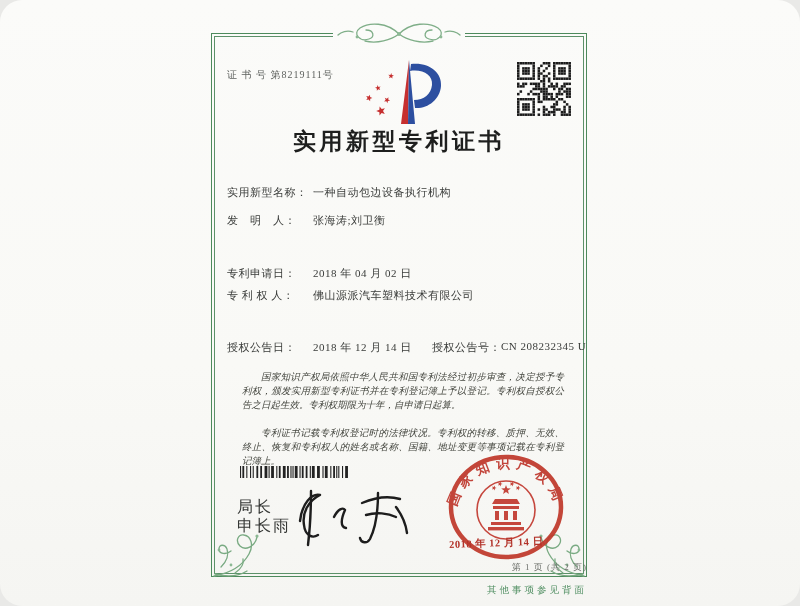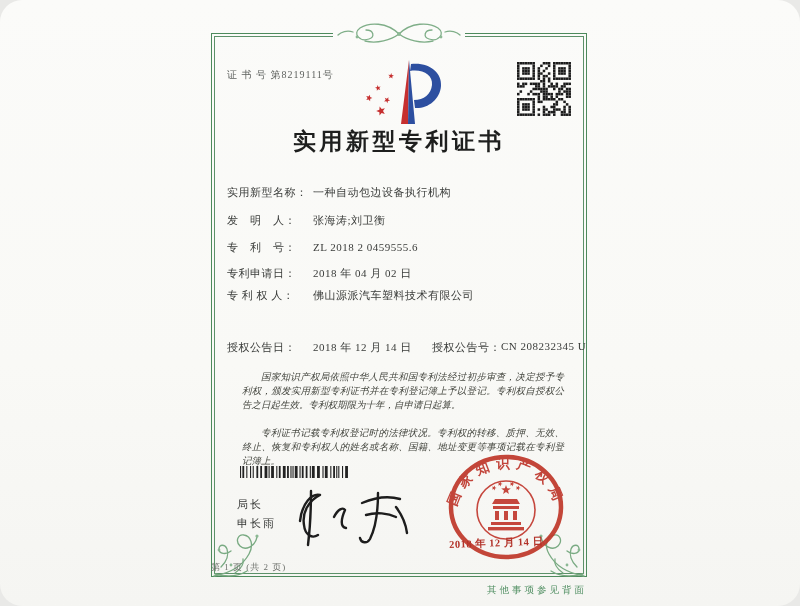--- a/index.html
+++ b/index.html
@@ -16,22 +16,22 @@
   .cert-no{left:227px;top:68px;font-size:10px;color:#5f625f;letter-spacing:1px;}
   .title{left:211px;top:126px;width:376px;text-align:center;font-size:23px;letter-spacing:3.5px;
          color:#1e1f1e;font-weight:600;}
   .row{left:227px;font-size:11px;color:#3a3c3a;display:flex;letter-spacing:.5px;}
   .row .lab{white-space:pre;width:86px;flex:none;}
   .row .val{width:272px;line-height:14px;}
   .grant-right{left:432px;font-size:11px;color:#3a3c3a;display:flex;letter-spacing:.5px;}
   .paras{left:227px;top:356px;width:352px;font-size:9.5px;line-height:13.8px;color:#44463f;
          font-style:italic;text-align:justify;}
   .paras p{margin:15px;text-indent:2em;}
-  .director{font-size:11px;color:#343634;letter-spacing:2px;}
-  .page-footer{left:211px;top:561px;width:376px;text-align:left;font-size:9px;color:#6e716c;letter-spacing:1px;}
+  .director{font-size:16px;color:#343634;letter-spacing:2px;}
+  .page-footer{left:211px;top:561px;width:376px;text-align:right;font-size:9px;color:#6e716c;letter-spacing:1px;}
   .back-note{left:211px;top:584px;width:376px;text-align:right;font-size:9.5px;color:#4f8e61;letter-spacing:3px;}
   .seal-date{left:449px;top:536px;width:116px;font-size:10.5px;color:#b3332a;letter-spacing:.5px;
              transform:rotate(-2deg);font-weight:600;}
   svg{display:block;}
 </style>
 </head>
 <body>
 
 <div class="photo">
 
@@ -334,24 +334,20 @@
   <div class="abs row" style="top:185px">
     <span class="lab">实用新型名称：</span>
     <span class="val">一种自动包边设备执行机构</span>
   </div>
 
   <div class="abs title">实用新型专利证书</div>
   <div class="abs row" style="top:213px">
     <span class="lab">发　明　人：</span>
     <span class="val">张海涛;刘卫衡</span>
   </div>
-  <div class="abs row" style="top:240px">
-    <span class="lab">专　利　号：</span>
-    <span class="val">ZL 2018 2 0459555.6</span>
-  </div>
   <div class="abs row" style="top:266px">
     <span class="lab">专利申请日：</span>
     <span class="val">2018 年 04 月 02 日</span>
   </div>
   <div class="abs row" style="top:288px">
     <span class="lab">专 利 权 人：</span>
     <span class="val">佛山源派汽车塑料技术有限公司</span>
   </div>
 
   <div class="abs row" style="top:340px">

